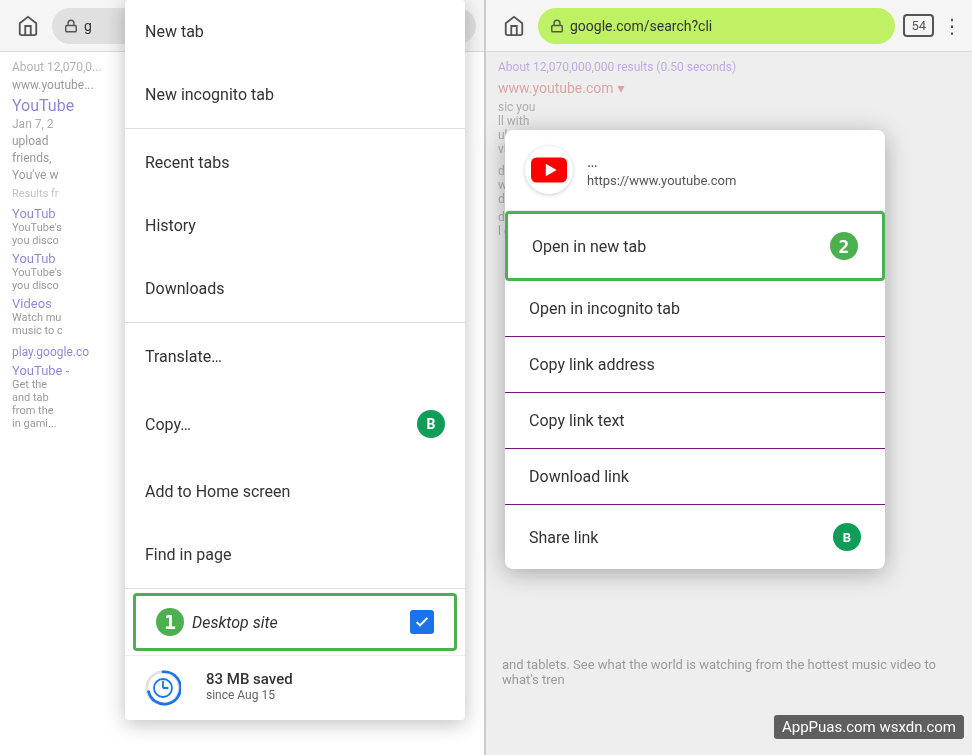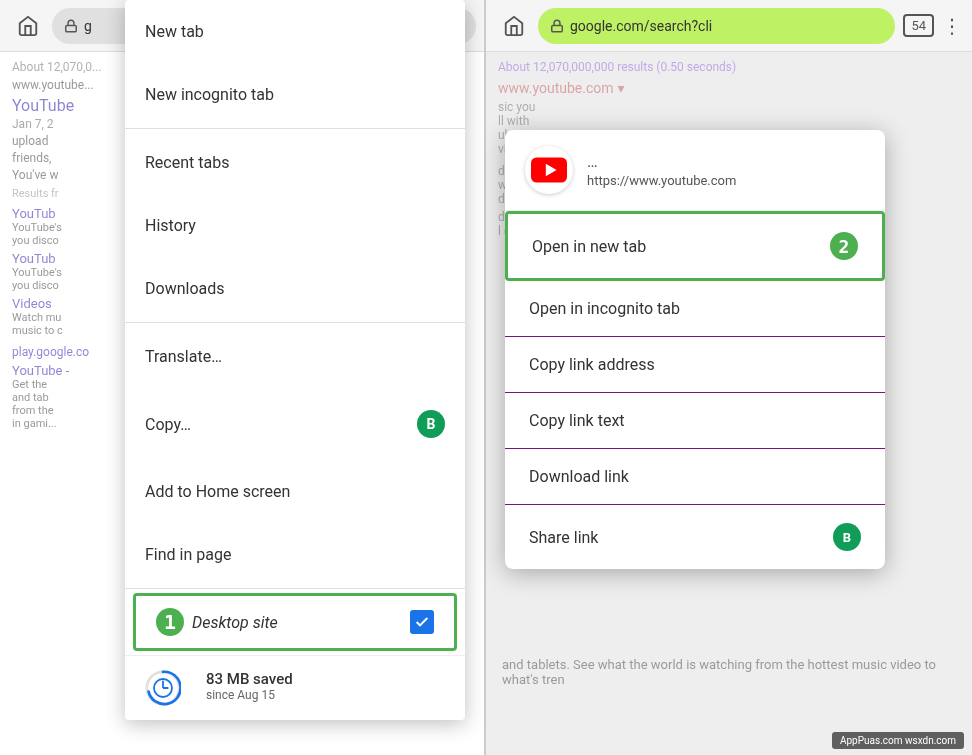--- a/index.html
+++ b/index.html
@@ -364,25 +364,25 @@
       font-size: 13px;
       font-weight: bold;
       display: flex;
       align-items: center;
       justify-content: center;
     }
 
     
     .watermark {
       position: absolute;
-      bottom: 6px;
+      bottom: 16px;
       right: 8px;
       background: rgba(0,0,0,0.6);
       color: white;
-      font-size: 10px;
+      font-size: 15px;
       padding: 3px 8px;
       border-radius: 3px;
       z-index: 50;
     }
 
     
     .panel-divider {
       position: absolute;
       top: 0;
       left: 484px;

